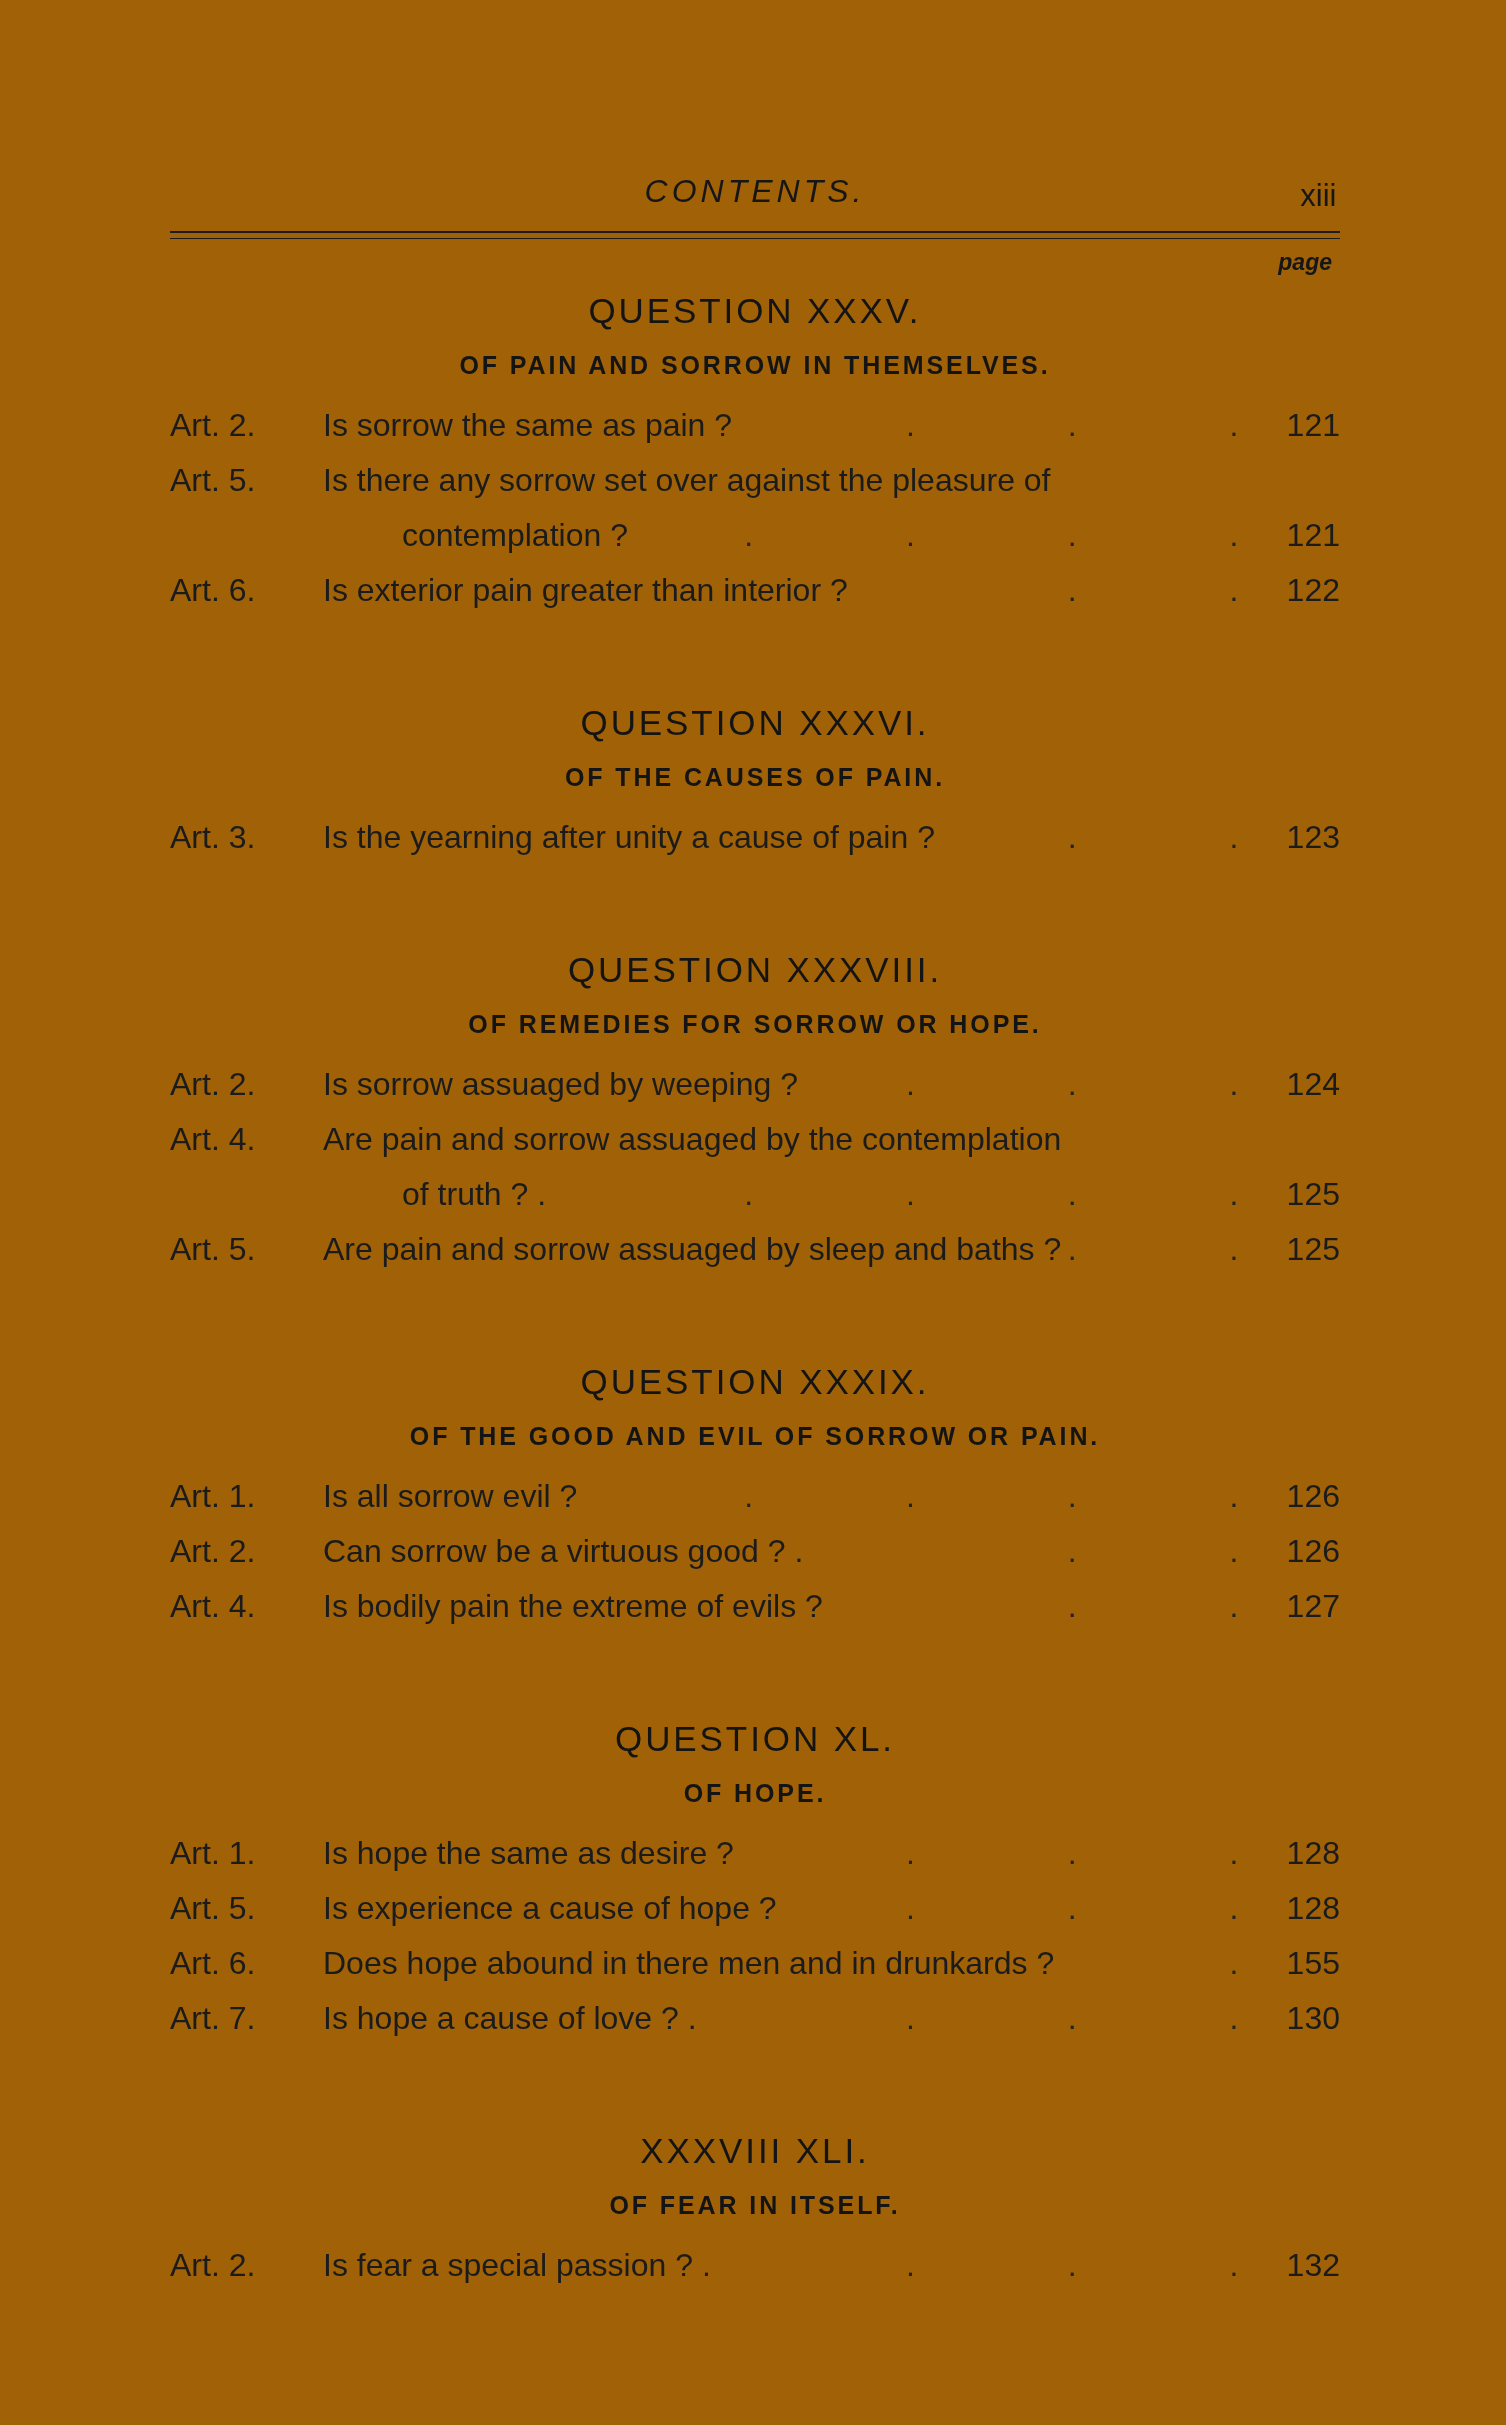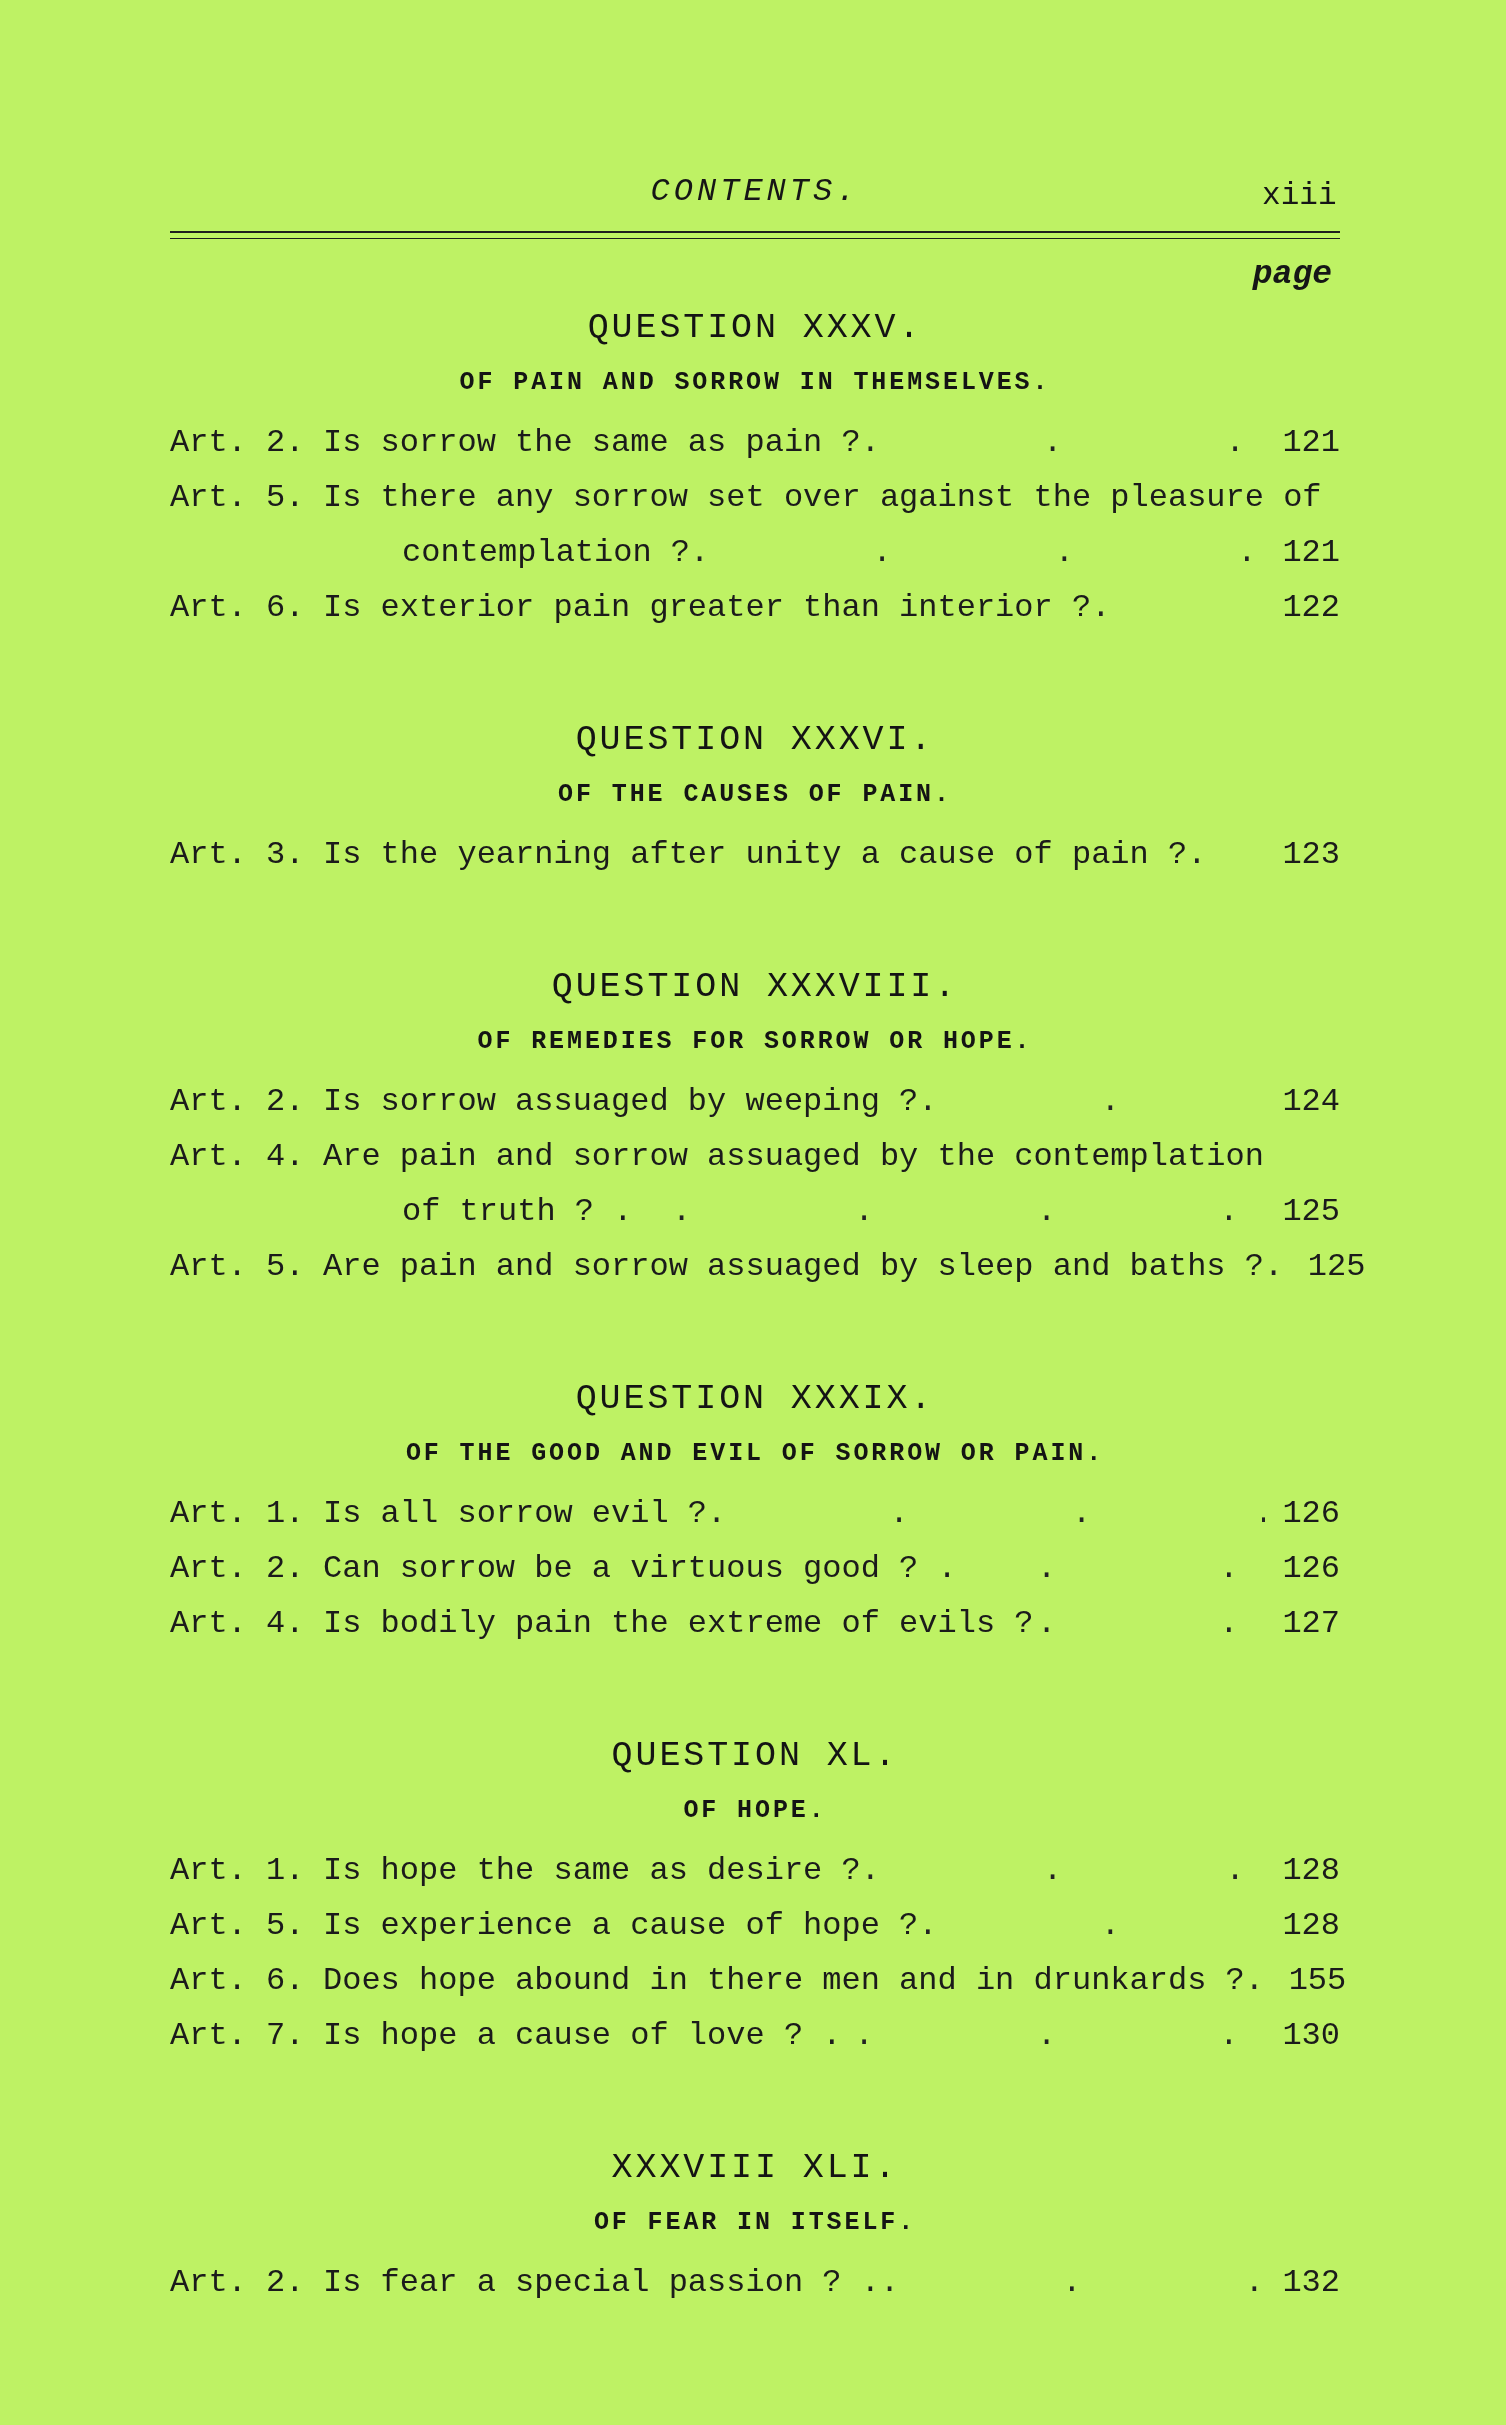--- a/index.html
+++ b/index.html
@@ -4,22 +4,22 @@
 <style>
   html, body {
     margin: 0;
     padding: 0;
     background: #f8f7f2;
   }
   .page {
     position: relative;
     width: 1507px;
     height: 2426px;
-    background: #bef264;
-    font-family: Liberation Mono, monospace;
+    background: #a16207;
+    font-family: Liberation Sans, sans-serif;
     color: #1b1b1b;
     overflow: hidden;
     box-sizing: border-box;
   }
   .content {
     padding: 0 167px 0 170px;
   }
   
   .running-head {
     position: relative;
@@ -42,25 +42,25 @@
     font-size: 31px;
     color: #161616;
   }
   .rule {
     margin-top: 15px;
     height: 5.2px;
     border-top: 2.9px solid #1d1d1d;
     border-bottom: 1.2px solid #1d1d1d;
   }
   .page-col-label {
-    margin-top: 17px;
+    margin-top: 10px;
     text-align: right;
     font-style: italic;
     font-weight: bold;
-    font-size: 33px;
+    font-size: 23px;
     padding-right: 8px;
     color: #161616;
   }
   
   .section { margin-top: 85px; }
   .section.first { margin-top: 15px; }
   .q-title {
     text-align: center;
     font-size: 35px;
     letter-spacing: 2.9px;

